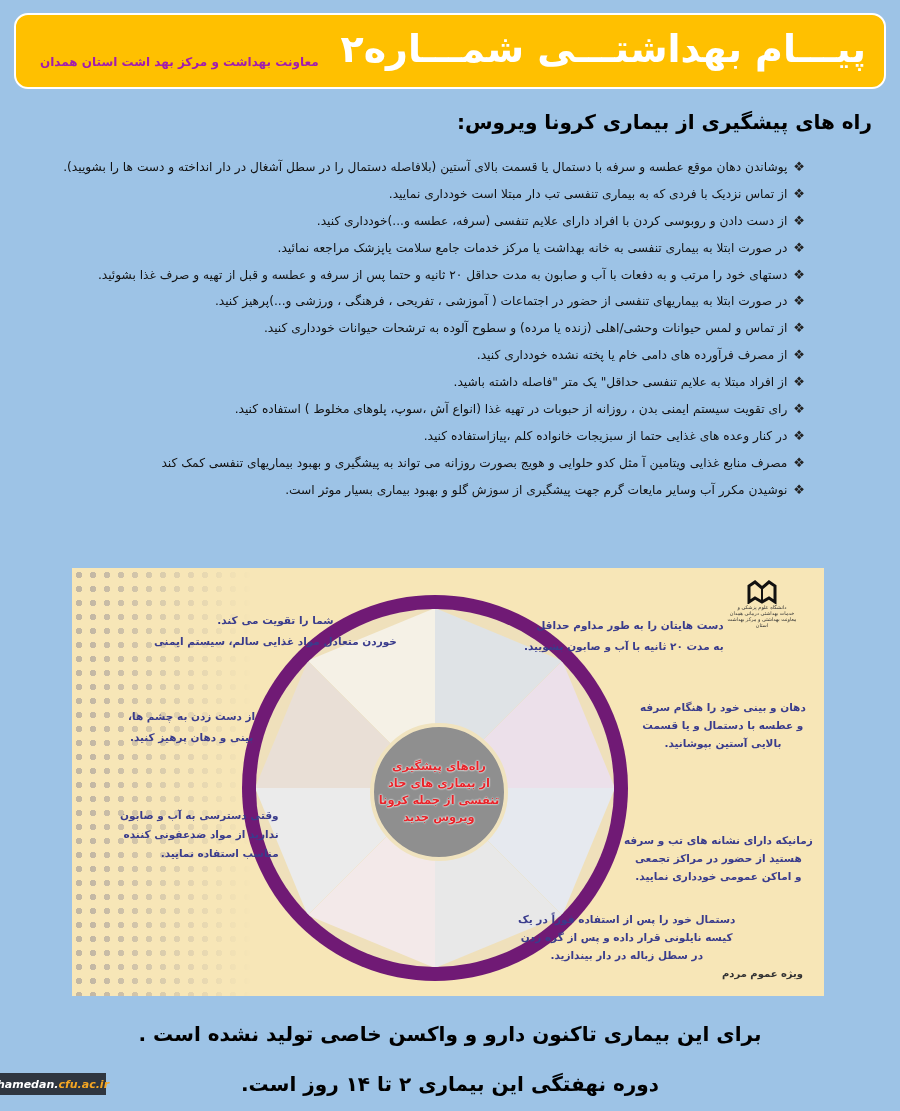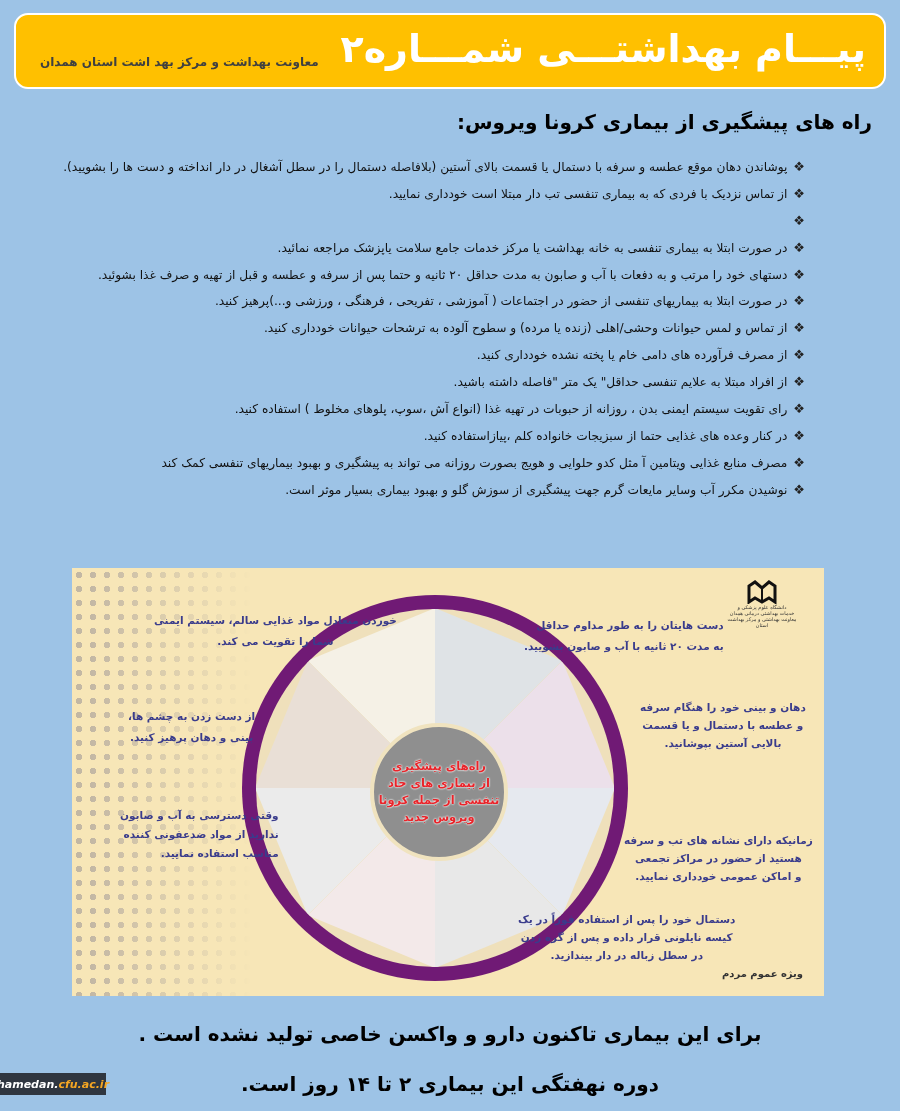--- a/index.html
+++ b/index.html
@@ -14,21 +14,21 @@
     background:#ffc000; border:2px solid #fff; border-radius:14px;
     box-sizing:border-box;
   }
   .header-title {
     position:absolute; right:18px; top:12px;
     direction:rtl; color:#fff; font-weight:bold; font-size:38px;
     letter-spacing:1px; white-space:nowrap;
   }
   .header-sub {
     position:absolute; left:24px; top:40px;
-    direction:rtl; color:#404040; font-weight:bold; font-size:12px; white-space:nowrap;
+    direction:rtl; color:#a21caf; font-weight:bold; font-size:12px; white-space:nowrap;
   }
   .section-title {
     position:absolute; right:28px; top:110px;
     direction:rtl; font-weight:bold; font-size:20px; color:#000; white-space:nowrap;
   }
   .tips {
     position:absolute; right:95px; top:160px; width:760px;
     margin:0; padding:0; list-style:none; direction:rtl;
   }
   .tips li {
@@ -121,20 +121,21 @@
   <li>
       <span class="bullet">❖</span>
       <span class="tip-text">پوشاندن دهان موقع عطسه و سرفه با دستمال یا قسمت بالای آستین (بلافاصله دستمال را در سطل آشغال در دار انداخته و دست ها را بشویید).</span>
     </li>
   <li>
       <span class="bullet">❖</span>
       <span class="tip-text">از تماس نزدیک با فردی که به بیماری تنفسی تب دار مبتلا است خودداری نمایید.</span>
     </li>
   <li>
       <span class="bullet">❖</span>
+      <span class="tip-text">از دست دادن و روبوسی کردن با افراد دارای علایم تنفسی (سرفه، عطسه و...)خودداری کنید.</span>
     </li>
   <li>
       <span class="bullet">❖</span>
       <span class="tip-text">در صورت ابتلا به بیماری تنفسی به خانه بهداشت یا مرکز خدمات جامع سلامت یاپزشک مراجعه نمائید.</span>
     </li>
   <li>
       <span class="bullet">❖</span>
       <span class="tip-text">دستهای خود را مرتب و به دفعات با آب و صابون به مدت حداقل ۲۰ ثانیه و حتما پس از سرفه و عطسه و قبل از تهیه و صرف غذا بشوئید.</span>
     </li>
   <li>
@@ -215,22 +216,22 @@
       <div class="wheel-center">
         <span>راه‌های پیشگیری</span>
         <span>از بیماری های حاد</span>
         <span>تنفسی از جمله کرونا</span>
         <span>ویروس جدید</span>
       </div>
     </div>
   </div>
 
   <div class="caption" style="left:82px; top:42px;">
+    <div style="text-align:center">شما را تقویت می کند.</div>
     <div>خوردن متعادل مواد غذایی سالم، سیستم ایمنی</div>
-    <div style="text-align:center">شما را تقویت می کند.</div>
   </div>
   <div class="caption" style="left:56px; top:138px; text-align:center;">
     <div>از دست زدن به چشم ها،</div>
     <div>بینی و دهان پرهیز کنید.</div>
   </div>
   <div class="caption" style="left:48px; top:238px; line-height:19px;">
     <div>وقتی دسترسی به آب و صابون</div>
     <div>ندارید از مواد ضدعفونی کننده</div>
     <div>مناسب استفاده نمایید.</div>
   </div>

